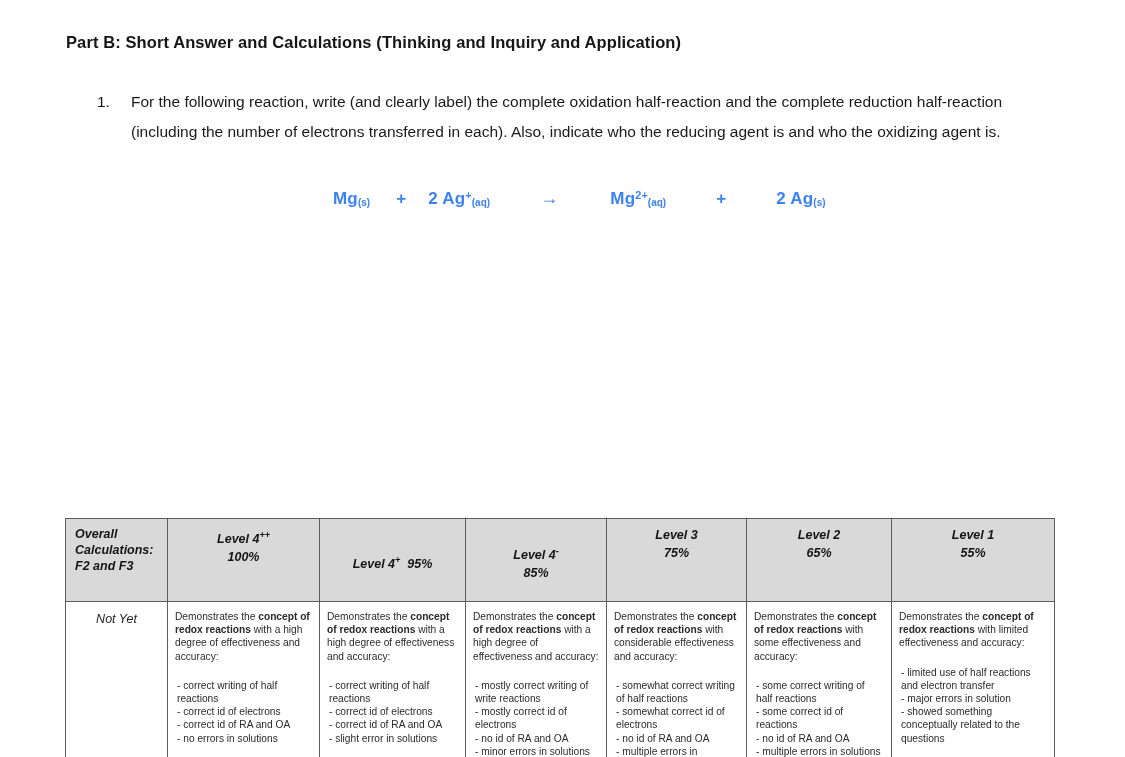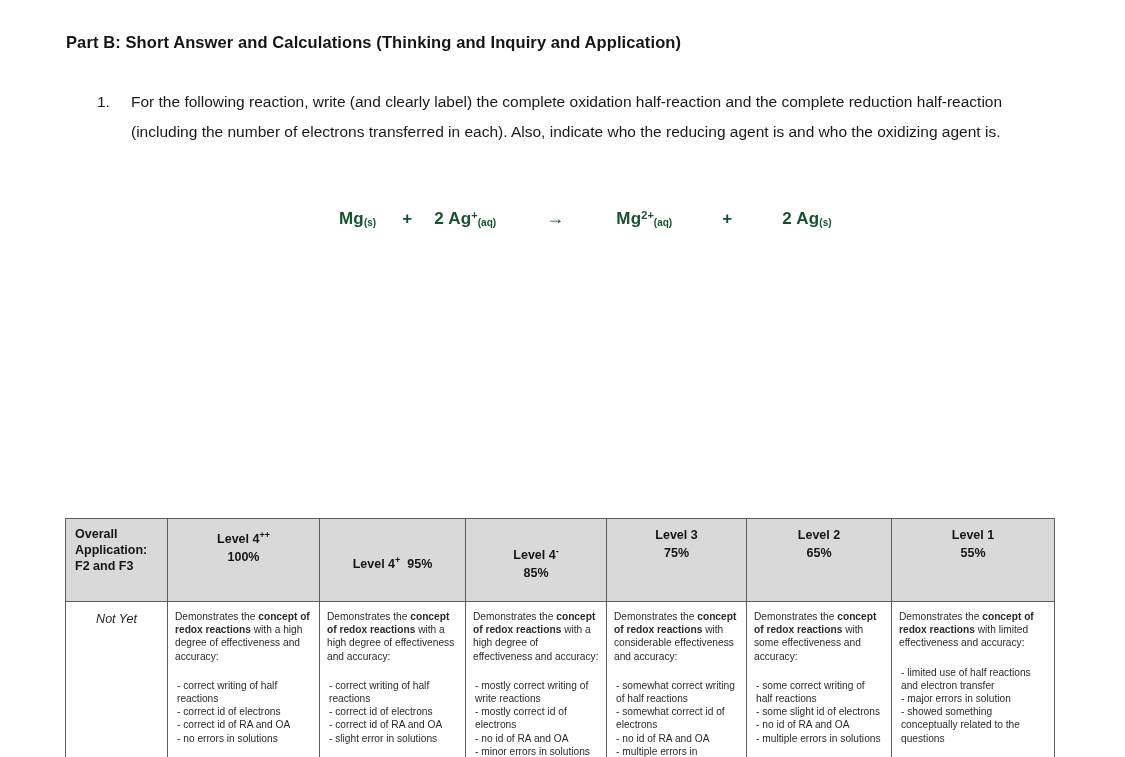--- a/index.html
+++ b/index.html
@@ -52,27 +52,26 @@
     flex: 1 1 auto;
   }
   .question-text b {
     font-weight: normal;
   }
 
   
   .equation {
     position: absolute;
     left: 333px;
-    top: 208px;
+    top: 188px;
     font-size: 17px;
     font-weight: bold;
-    color: #14532d;
+    color: #3b82f6;
     white-space: nowrap;
     letter-spacing: 0.2px;
-    margin-left: 6px;
   }
   .equation .term { display: inline-block; }
   .equation sub {
     font-size: 10px;
     font-weight: bold;
     vertical-align: -2px;
     letter-spacing: 0;
   }
   .equation sup {
     font-size: 11px;
@@ -108,20 +107,21 @@
   }
   .rubric-table .hdr-row td {
     background: #d9d9d9;
     height: 71px;
     text-align: center;
     vertical-align: top;
     font-size: 12.5px;
     font-weight: bold;
     color: #151515;
     padding: 7px 4px 4px 4px;
+    font-style: italic;
   }
   .rubric-table .hdr-row td.hdr-left {
     text-align: left;
     padding-left: 9px;
     line-height: 16px;
   }
   .hdr-center-mid {
     display: flex;
     height: 100%;
     flex-direction: column;
@@ -191,21 +191,21 @@
       <col class="c2">
       <col class="c3">
       <col class="c4">
       <col class="c5">
       <col class="c6">
   </colgroup>
   <tbody>
     <tr class="hdr-row">
       <td class="hdr-left">
         <div>Overall</div>
-        <div>Application:</div>
+        <div>Calculations:</div>
         <div>F2 and F3</div>
       </td>
       <td>
         <div class="hdr-stack">
           <div class="hdr-line"><span>Level 4</span><sup>++</sup></div>
           <div class="hdr-line">100%</div>
         </div>
       </td>
       <td>
         <div class="hdr-center-mid">
@@ -277,21 +277,21 @@
           <li>- somewhat correct id of electrons</li>
           <li>- no id of RA and OA</li>
           <li>- multiple errors in solutions</li>
         </ul>
       </td>
 
       <td>
         <p class="crit-intro"><span>Demonstrates the </span><b>concept of redox reactions</b><span> with some effectiveness and accuracy:</span></p>
         <ul class="crit-list">
           <li>-  some correct writing of half reactions</li>
-          <li>- some slight id of electrons</li>
+          <li>- some correct id of reactions</li>
           <li>-  no id of RA and OA</li>
           <li>- multiple errors in solutions</li>
         </ul>
       </td>
 
       <td>
         <p class="crit-intro"><span>Demonstrates the </span><b>concept of redox reactions</b><span> with limited effectiveness and accuracy:</span></p>
         <ul class="crit-list">
           <li>- limited use of half reactions and electron transfer</li>
           <li>- major errors in solution</li>

